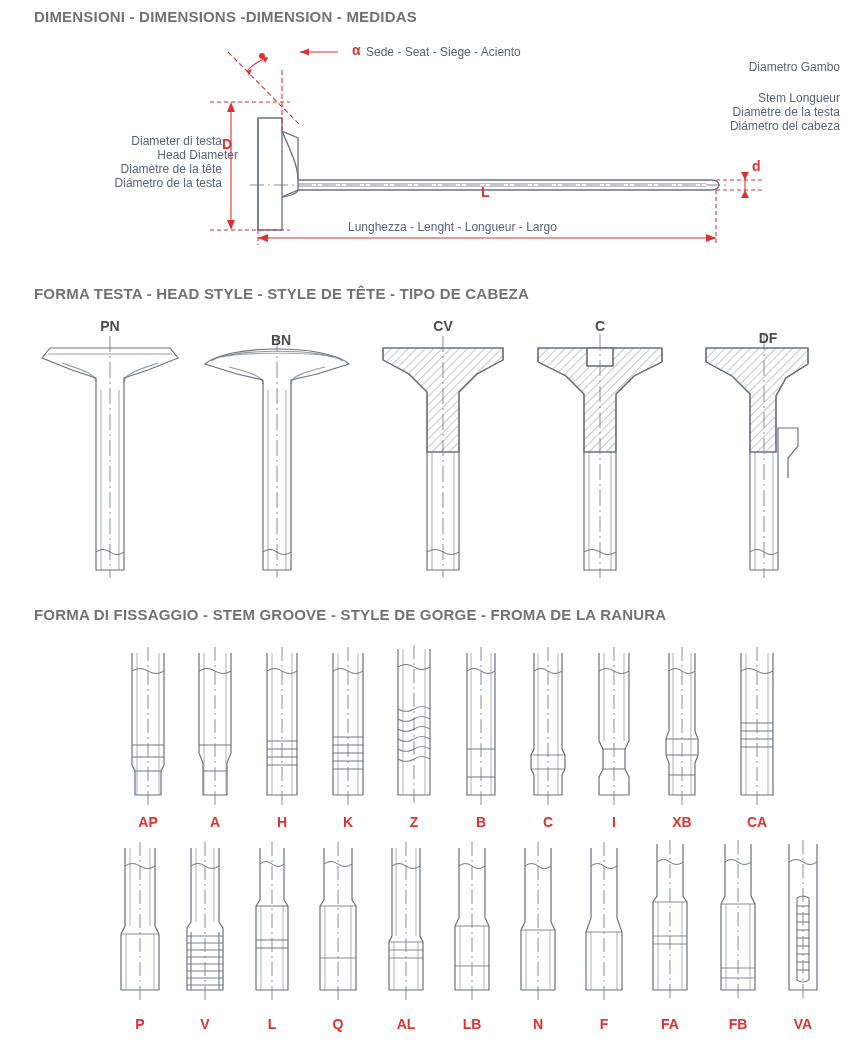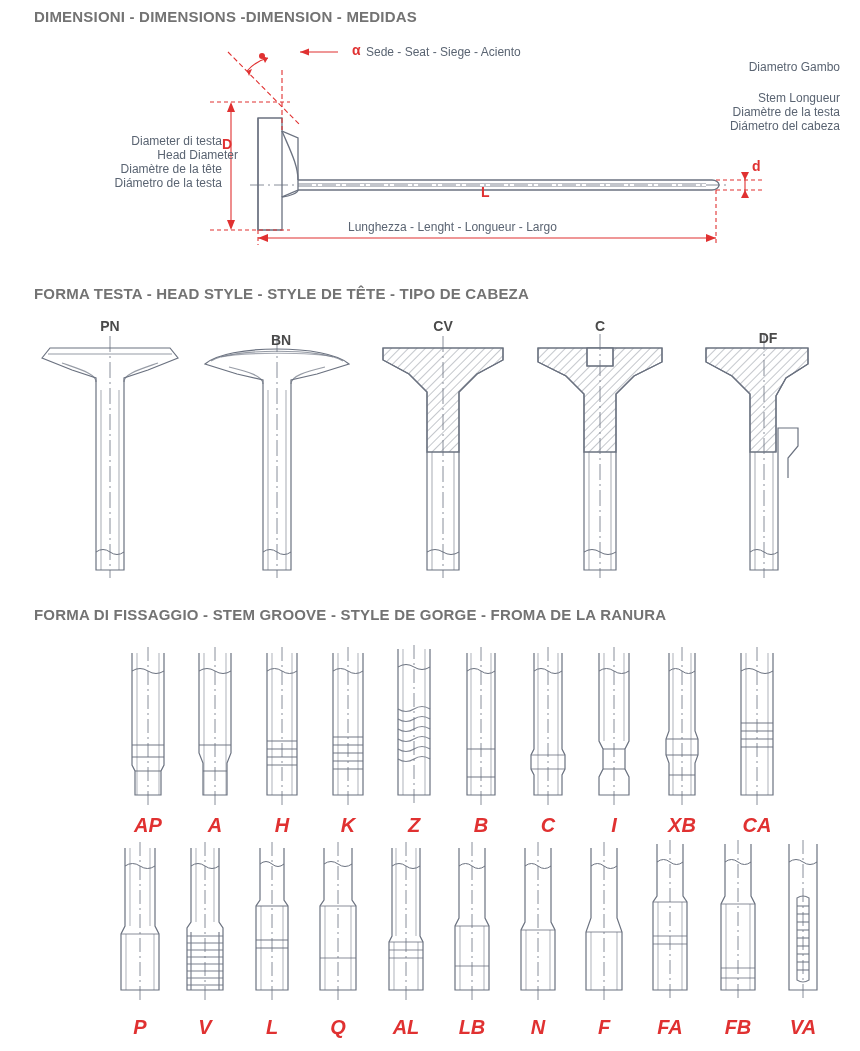--- a/index.html
+++ b/index.html
@@ -25,26 +25,25 @@
     position:absolute;
     font-size:12px;
     line-height:14px;
     white-space:nowrap;
   }
   .lbl.r{text-align:right;}
   .bold{font-weight:bold;}
   svg{position:absolute;overflow:visible;}
   .code{
     position:absolute;
-    font-size:20px;
+    font-size:14px;
     font-weight:bold;
     color:#e03131;
     text-align:center;
     width:60px;
-    font-style:italic;
   }
   .hs-code{
     position:absolute;
     font-size:14px;
     font-weight:bold;
     color:#4a4a4a;
     text-align:center;
     width:70px;
   }
 </style>

